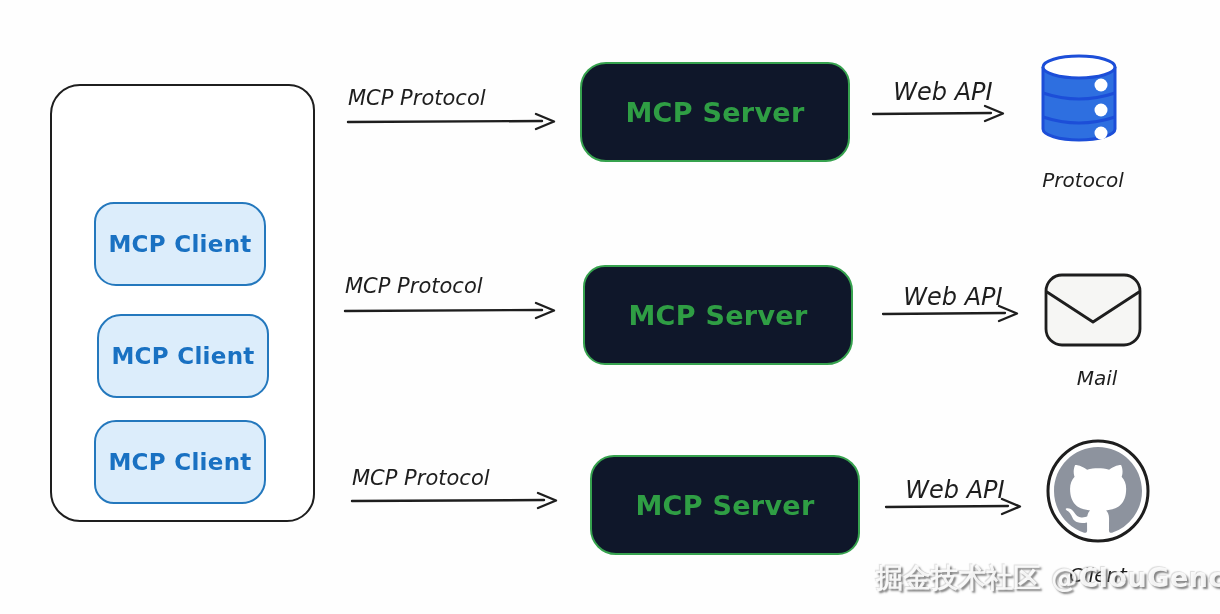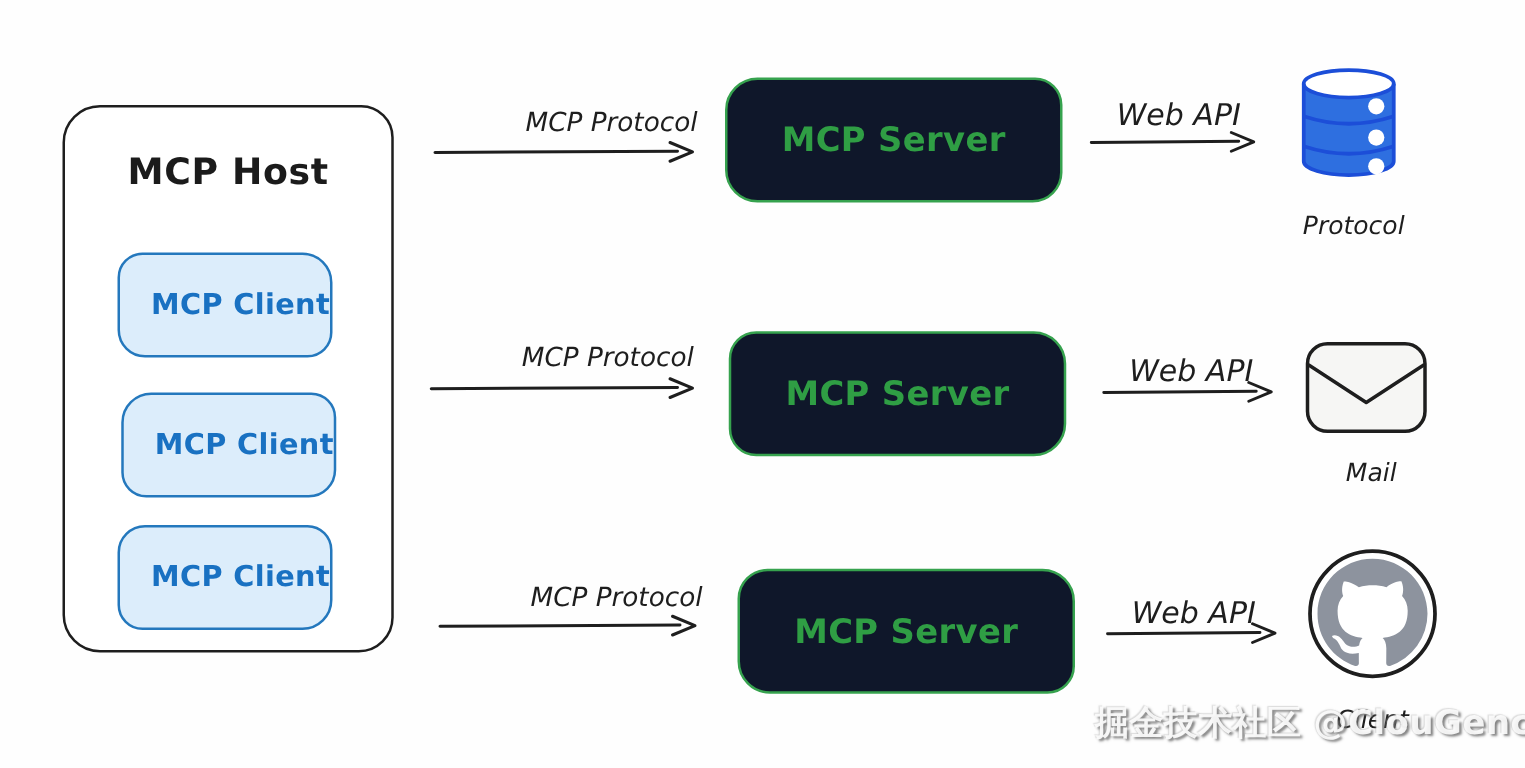--- a/index.html
+++ b/index.html
@@ -19,21 +19,21 @@
     border-radius: 30px 26px 28px 30px;
   }
   .host-title {
     position: absolute; top: 34px; left: 0; width: 100%;
     text-align: center; font-size: 29px; font-weight: 800; color: #1b1b1b;
     letter-spacing: 0.5px;
   }
   .client-box {
     position: absolute; left: 42px; width: 172px; height: 84px;
     background: #dcedfb; border: 2.5px solid #2478bd;
-    display: flex; align-items: center; justify-content: flex-end;
+    display: flex; align-items: center; justify-content: center;
   }
   .client-1 { top: 116px; border-radius: 20px 24px 20px 22px; }
   .client-2 { top: 228px; left: 45px; border-radius: 24px 20px 22px 20px; }
   .client-3 { top: 334px; border-radius: 22px 20px 24px 20px; }
   .client-label { font-size: 23px; font-weight: 800; color: #1971c2; letter-spacing: 0.3px; }
 
   
   .server-box {
     position: absolute; width: 270px; height: 100px;
     background: #0f172a; border: 2.5px solid #36a24e;
@@ -43,21 +43,21 @@
   .server-2 { left: 583px; top: 265px; border-radius: 22px 26px 26px 22px; }
   .server-3 { left: 590px; top: 455px; border-radius: 24px 26px 22px 26px; }
   .server-label { font-size: 27px; font-weight: 800; color: #2f9e44; letter-spacing: 0.3px; }
 
   
   .hand {
     font-family: "DejaVu Sans", sans-serif;
     font-style: italic; color: #1e1e1e;
   }
   .protocol-label {
-    position: absolute; width: 210px; text-align: right;
+    position: absolute; width: 210px; text-align: left;
     font-size: 21px; font-weight: 500;
   }
   .pl-1 { left: 348px; top: 86px; }
   .pl-2 { left: 345px; top: 274px; }
   .pl-3 { left: 352px; top: 466px; }
 
   .api-label {
     position: absolute; width: 130px; text-align: center;
     font-size: 24px; font-weight: 500;
   }
@@ -96,21 +96,20 @@
                  -1px -1px 1px rgba(170, 170, 170, 0.4);
     white-space: nowrap; z-index: 5;
   }
 </style>
 </head>
 <body>
 
 <div class="canvas">
 
   <div class="host-box">
-    <div class="host-title">MCP Host</div>
     <div class="client-box client-1">
       <span class="client-label">MCP Client</span>
     </div>
     <div class="client-box client-2">
       <span class="client-label">MCP Client</span>
     </div>
     <div class="client-box client-3">
       <span class="client-label">MCP Client</span>
     </div>
   </div>

